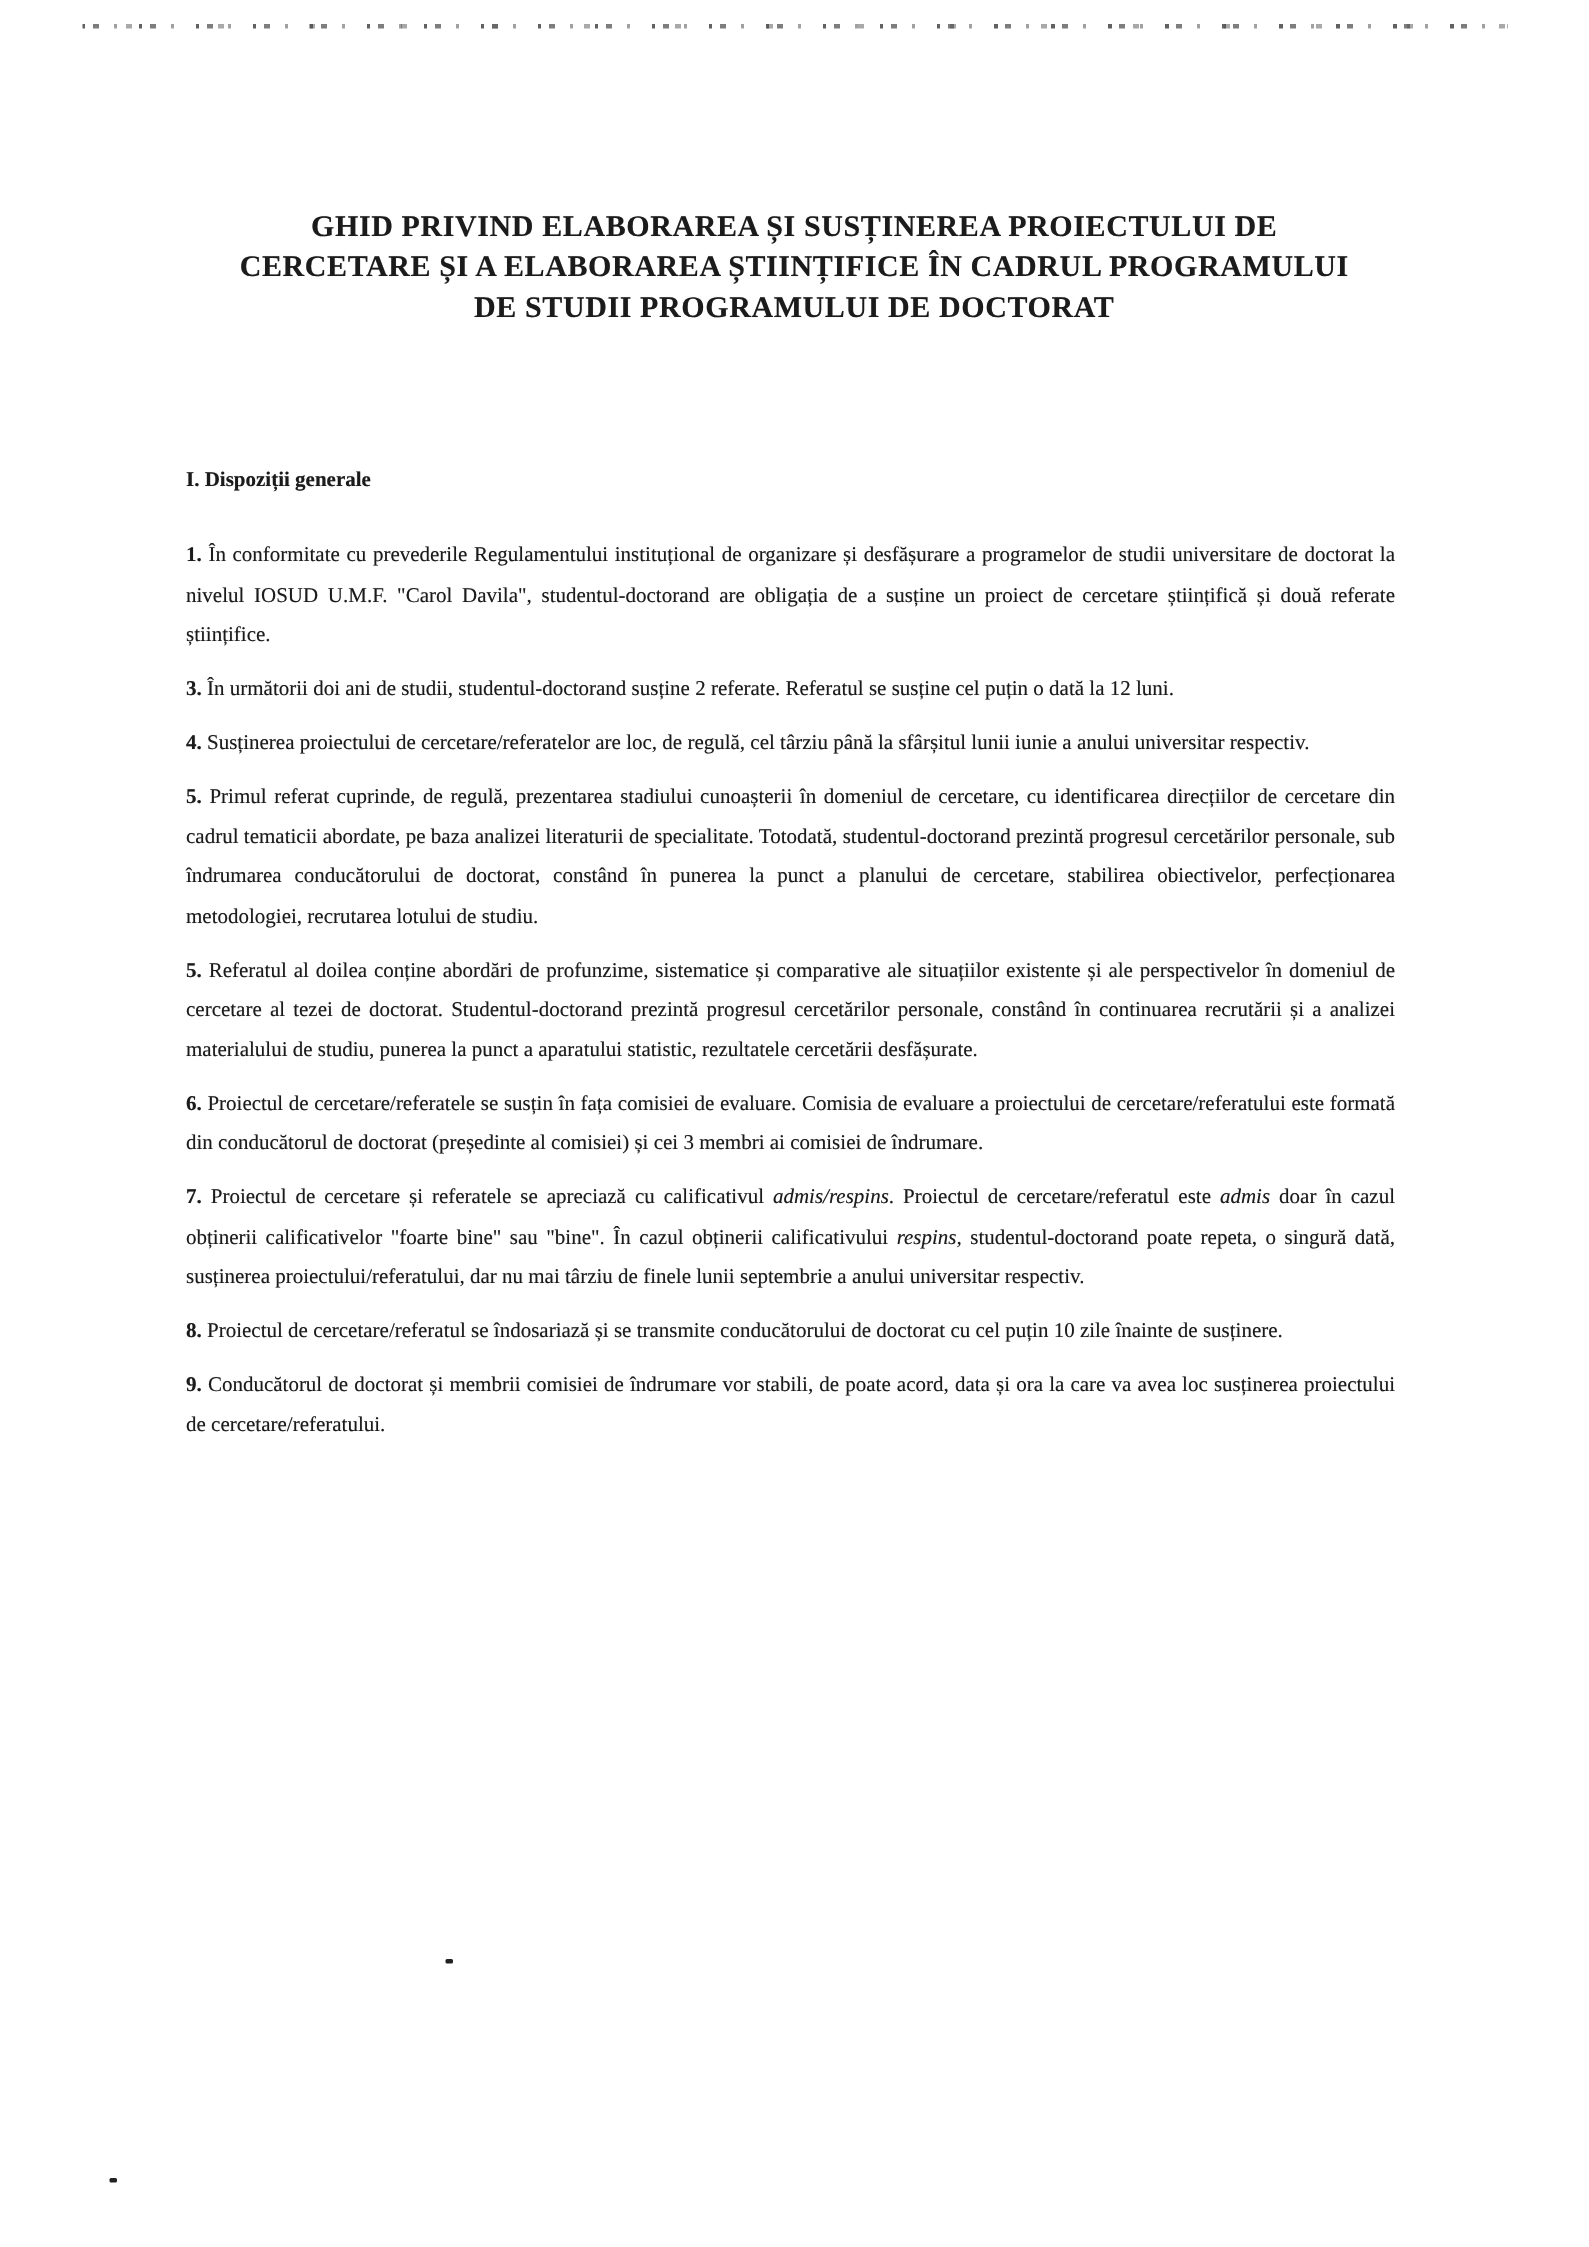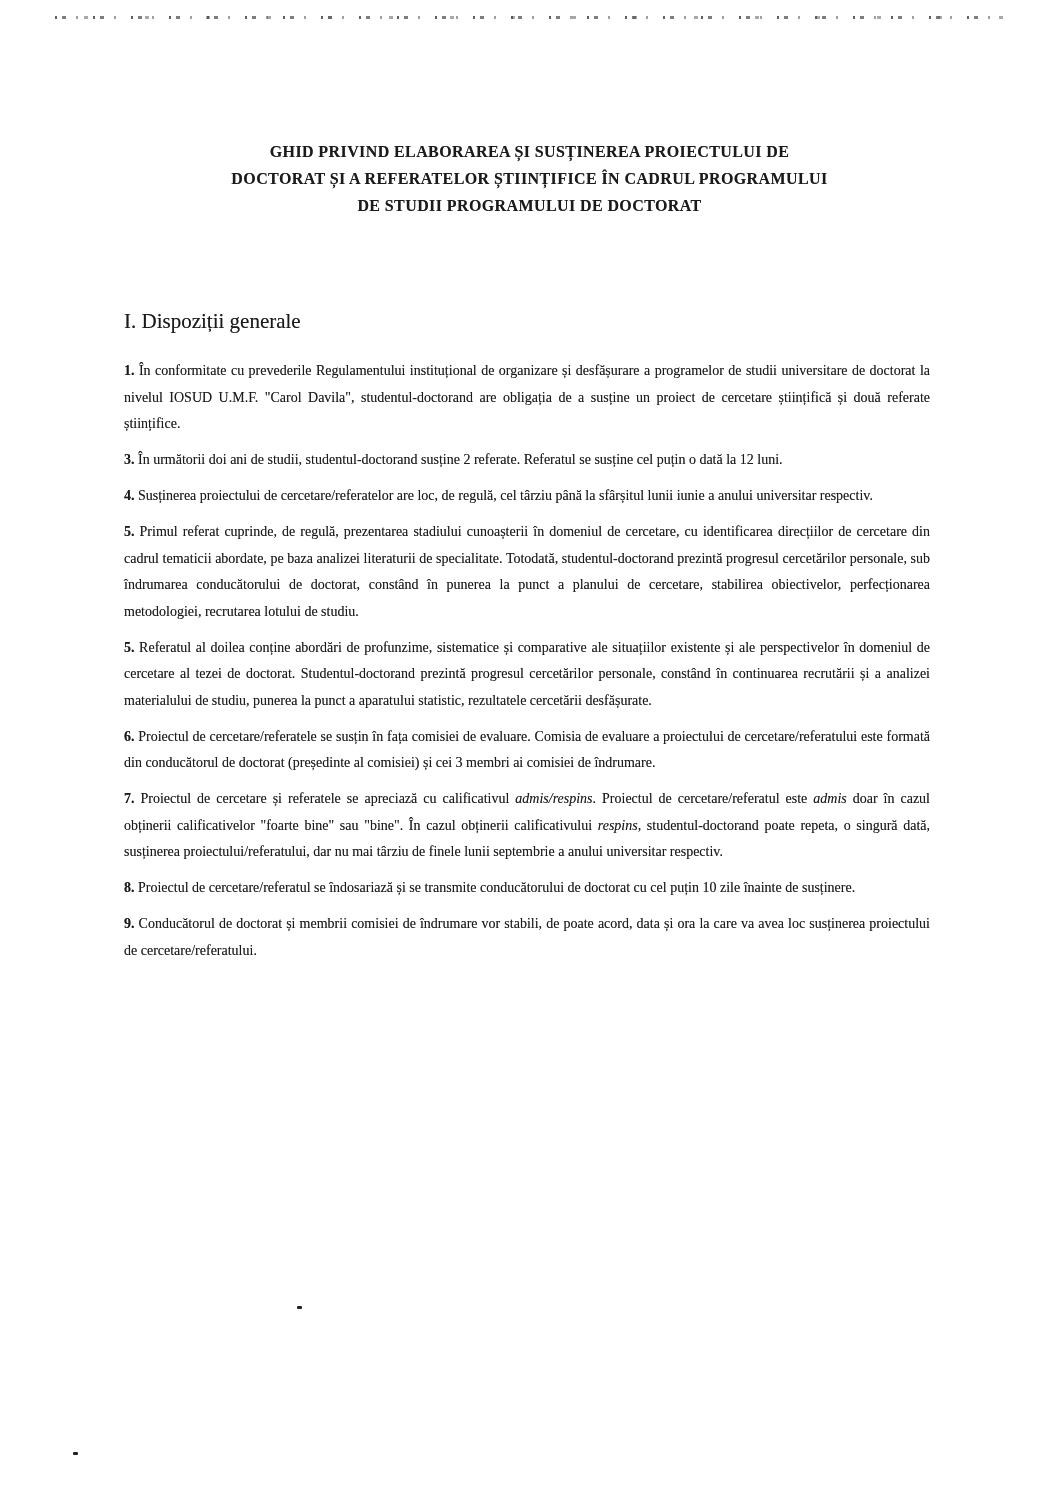--- a/index.html
+++ b/index.html
@@ -30,29 +30,29 @@
         rgba(25,25,25,0.9) 0 2px, transparent 2px 7px,
         rgba(25,25,25,0.75) 7px 11px, transparent 11px 21px,
         rgba(25,25,25,0.55) 21px 23px, transparent 23px 38px),
       repeating-linear-gradient(90deg,
         transparent 0 29px, rgba(25,25,25,0.5) 29px 33px, transparent 33px 61px);
     opacity: 0.75;
   }
   .title {
     margin: 138px 68px 0 68px;
     text-align: center;
-    font-size: 16px;
+    font-size: 20px;
     font-weight: bold;
     line-height: 27px;
     letter-spacing: 0.4px;
   }
   .heading {
     margin: 90px 129px 0 124px;
-    font-size: 21px;
-    font-weight: normal;
+    font-size: 14px;
+    font-weight: bold;
     line-height: 24px;
   }
   .content {
     margin: 25px 129px 0 124px;
   }
   .para {
     font-size: 14px;
     line-height: 26.5px;
     text-align: justify;
     margin: 0 0 9.5px 0;
@@ -69,21 +69,21 @@
   .speck2 { left: 73px;  top: 1452px; width: 5px; height: 3px; }
 </style>
 </head>
 <body>
 
 <div class="page">
   <div class="noise-band"></div>
 
   <h1 class="title" id="doc-title">
       <div>GHID PRIVIND ELABORAREA ȘI SUSȚINEREA PROIECTULUI DE</div>
-      <div>DOCTORAT ȘI A REFERATELOR ȘTIINȚIFICE ÎN CADRUL PROGRAMULUI</div>
+      <div>CERCETARE ȘI A ELABORAREA ȘTIINȚIFICE ÎN CADRUL PROGRAMULUI</div>
       <div>DE STUDII PROGRAMULUI DE DOCTORAT</div>
     </h1>
 
   <h2 class="heading">I. Dispoziții generale</h2>
 
   <div class="content" id="paragraphs">
       <p class="para"><b>1.</b><span> În conformitate cu prevederile Regulamentului instituțional de organizare și desfășurare a programelor de studii universitare de doctorat la nivelul IOSUD U.M.F. "Carol Davila", studentul-doctorand are obligația de a susține un proiect de cercetare științifică și două referate științifice.</span></p>
       <p class="para"><b>3.</b><span> În următorii doi ani de studii, studentul-doctorand susține 2 referate. Referatul se susține cel puțin o dată la 12 luni.</span></p>
       <p class="para"><b>4.</b><span> Susținerea proiectului de cercetare/referatelor are loc, de regulă, cel târziu până la sfârșitul lunii iunie a anului universitar respectiv.</span></p>
       <p class="para"><b>5.</b><span> Primul referat cuprinde, de regulă, prezentarea stadiului cunoașterii în domeniul de cercetare, cu identificarea direcțiilor de cercetare din cadrul tematicii abordate, pe baza analizei literaturii de specialitate. Totodată, studentul-doctorand prezintă progresul cercetărilor personale, sub îndrumarea conducătorului de doctorat, constând în punerea la punct a planului de cercetare, stabilirea obiectivelor, perfecționarea metodologiei, recrutarea lotului de studiu.</span></p>

